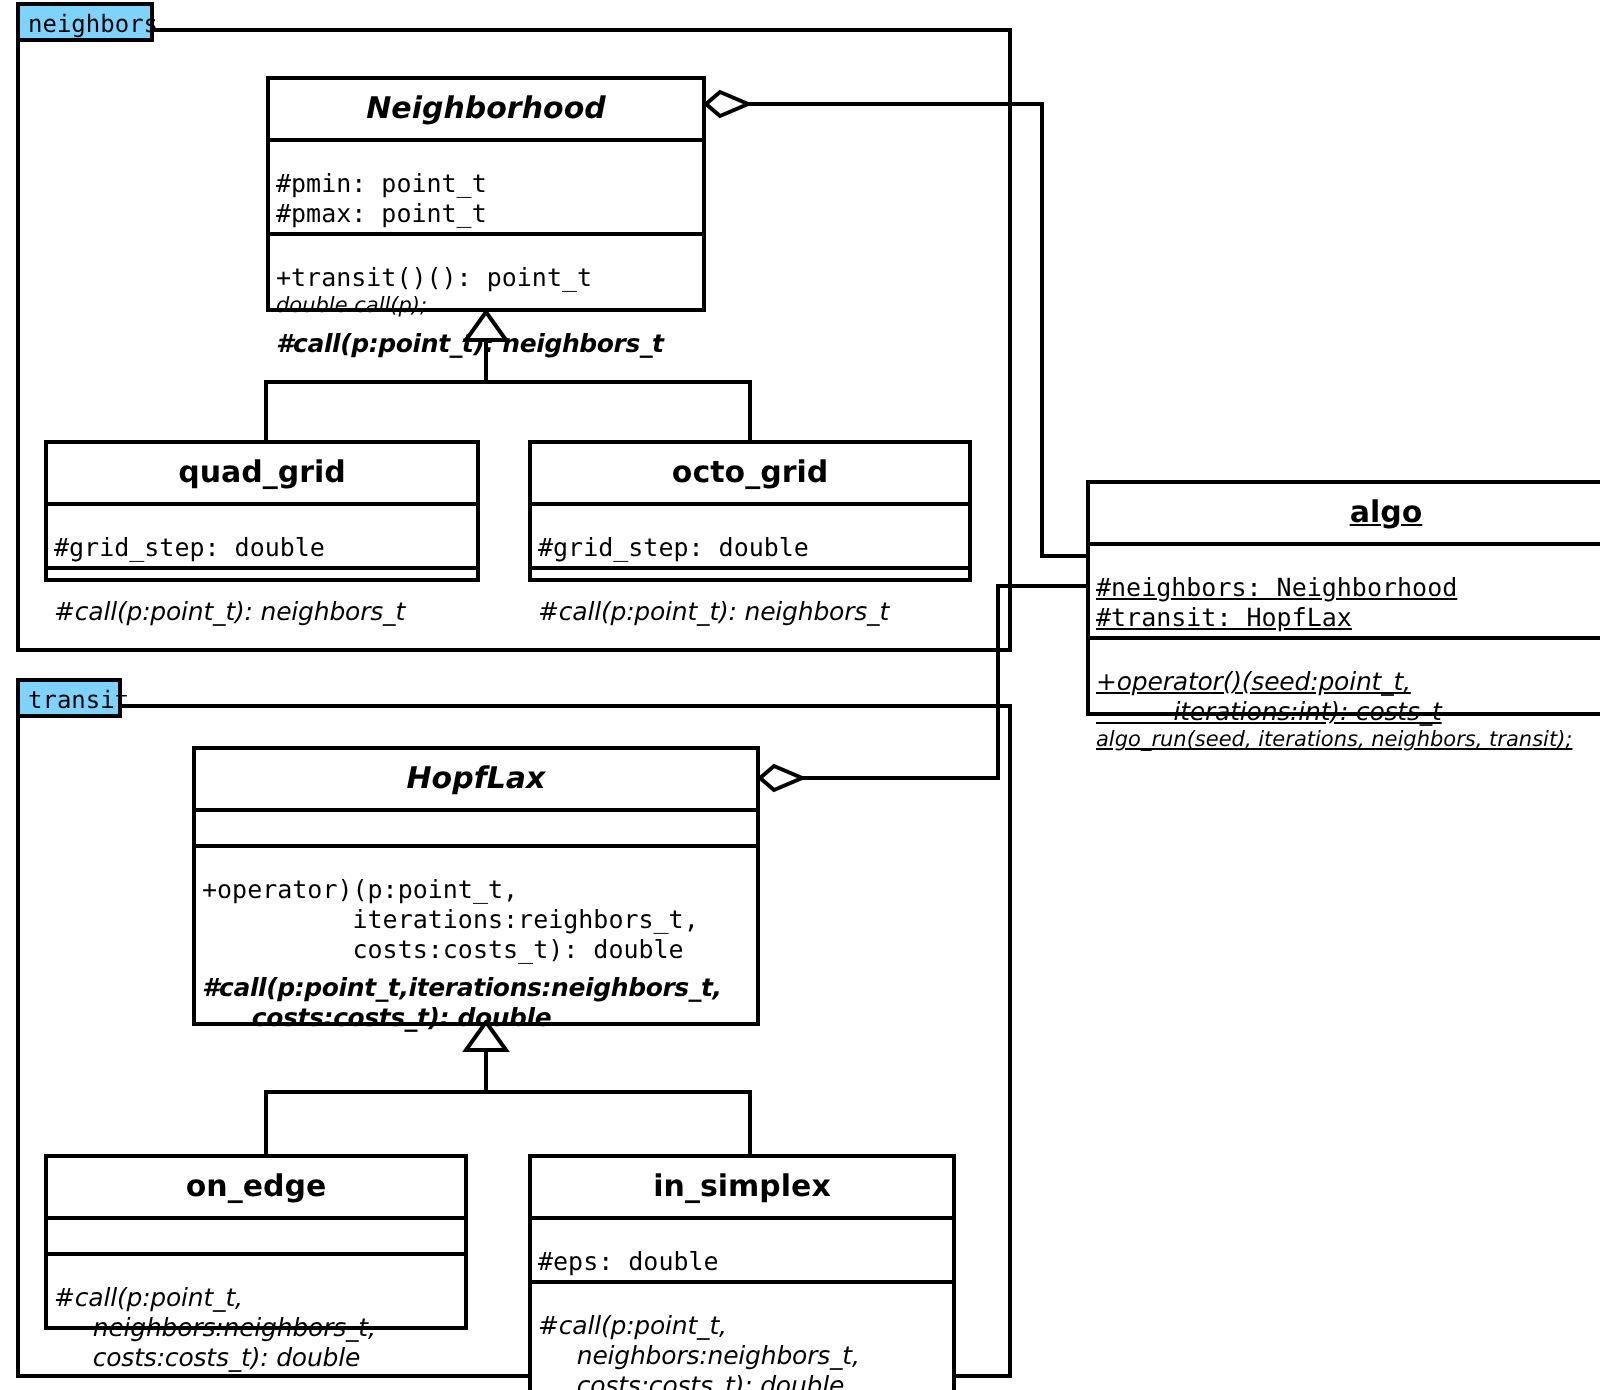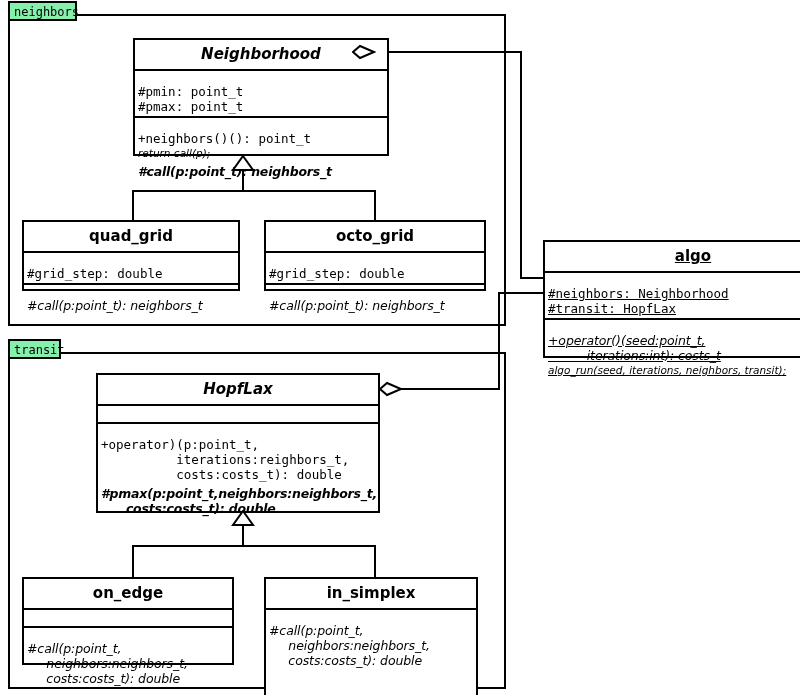--- a/index.html
+++ b/index.html
@@ -21,21 +21,21 @@
   
   .package {
     position: absolute;
     border: 2px solid #000;
     background: transparent;
     box-sizing: border-box;
   }
   .package-tab {
     position: absolute;
     border: 2px solid #000;
-    background: #86efac;
+    background: #7dd3fc;
     box-sizing: border-box;
     font-family: "DejaVu Sans Mono", monospace;
     font-size: 12px;
     line-height: 16px;
     color: #000;
     padding: 1px 3px 1px 4px;
     white-space: nowrap;
     z-index: 3;
   }
 
@@ -171,29 +171,29 @@
   <div class="line-v" style="left:242px; top:523px; width:2px; height:24px;"></div>
   <div class="line-h" style="left:132px; top:545px; width:244px; height:2px;"></div>
   <div class="line-v" style="left:132px; top:545px; width:2px; height:32px;"></div>
   <div class="line-v" style="left:374px; top:545px; width:2px; height:32px;"></div>
   <div class="gen-tri" style="left:231px; top:510px;">
     <svg width="24" height="16" viewBox="0 0 24 16">
       <polygon points="12,1 22,15 2,15" fill="#ffffff" stroke="#000" stroke-width="2"></polygon>
     </svg>
   </div>
 
-  <div class="uml" style="left:133px; top:38px; width:256px; height:118px;">
+  <div class="uml" style="left:133px; top:38px; width:220px; height:118px;">
     <div class="compartment cls-name abstract">Neighborhood</div>
     <div class="compartment attrs">
       <div class="row">#pmin: point_t</div>
       <div class="row">#pmax: point_t</div>
     </div>
     <div class="compartment ops">
-      <div class="row">+neighbors()(): point_t</div>
-      <div class="row note">return call(p);</div>
+      <div class="row">+transit()(): point_t</div>
+      <div class="row note">double call(p);</div>
       <div class="row gap"></div>
       <div class="row bold-op">#call(p:point_t): neighbors_t</div>
     </div>
   </div>
 
   <div class="uml" style="left:22px; top:220px; width:218px; height:71px;">
     <div class="compartment cls-name">quad_grid</div>
     <div class="compartment attrs">
       <div class="row">#grid_step: double</div>
     </div>
@@ -226,37 +226,40 @@
   </div>
 
   <div class="uml" style="left:96px; top:373px; width:284px; height:140px;">
     <div class="compartment cls-name abstract">HopfLax</div>
     <div class="compartment attrs empty"></div>
     <div class="compartment ops">
       <div class="row">+operator)(p:point_t,</div>
       <div class="row">          iterations:reighbors_t,</div>
       <div class="row">          costs:costs_t): double</div>
       <div class="row gap"></div>
-      <div class="row bold-op">#pmax(p:point_t,neighbors:neighbors_t,</div>
+      <div class="row bold-op">#call(p:point_t,iterations:neighbors_t,</div>
       <div class="row bold-op">      costs:costs_t): double</div>
     </div>
   </div>
 
   <div class="uml" style="left:22px; top:577px; width:212px; height:88px;">
     <div class="compartment cls-name">on_edge</div>
     <div class="compartment attrs empty"></div>
     <div class="compartment ops">
       <div class="row abstract-op">#call(p:point_t,</div>
       <div class="row abstract-op">     neighbors:neighbors_t,</div>
       <div class="row abstract-op">     costs:costs_t): double</div>
     </div>
   </div>
 
   <div class="uml" style="left:264px; top:577px; width:214px; height:127px;">
     <div class="compartment cls-name">in_simplex</div>
+    <div class="compartment attrs">
+      <div class="row">#eps: double</div>
+    </div>
     <div class="compartment ops">
       <div class="row abstract-op">#call(p:point_t,</div>
       <div class="row abstract-op">     neighbors:neighbors_t,</div>
       <div class="row abstract-op">     costs:costs_t): double</div>
     </div>
   </div>
 
 </div>
 
 </body></html>

